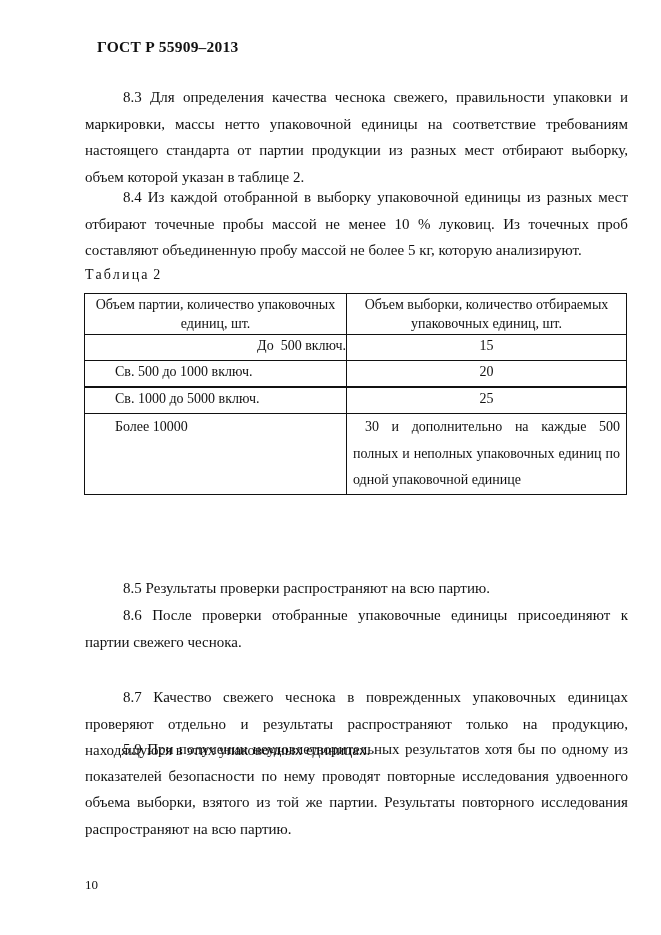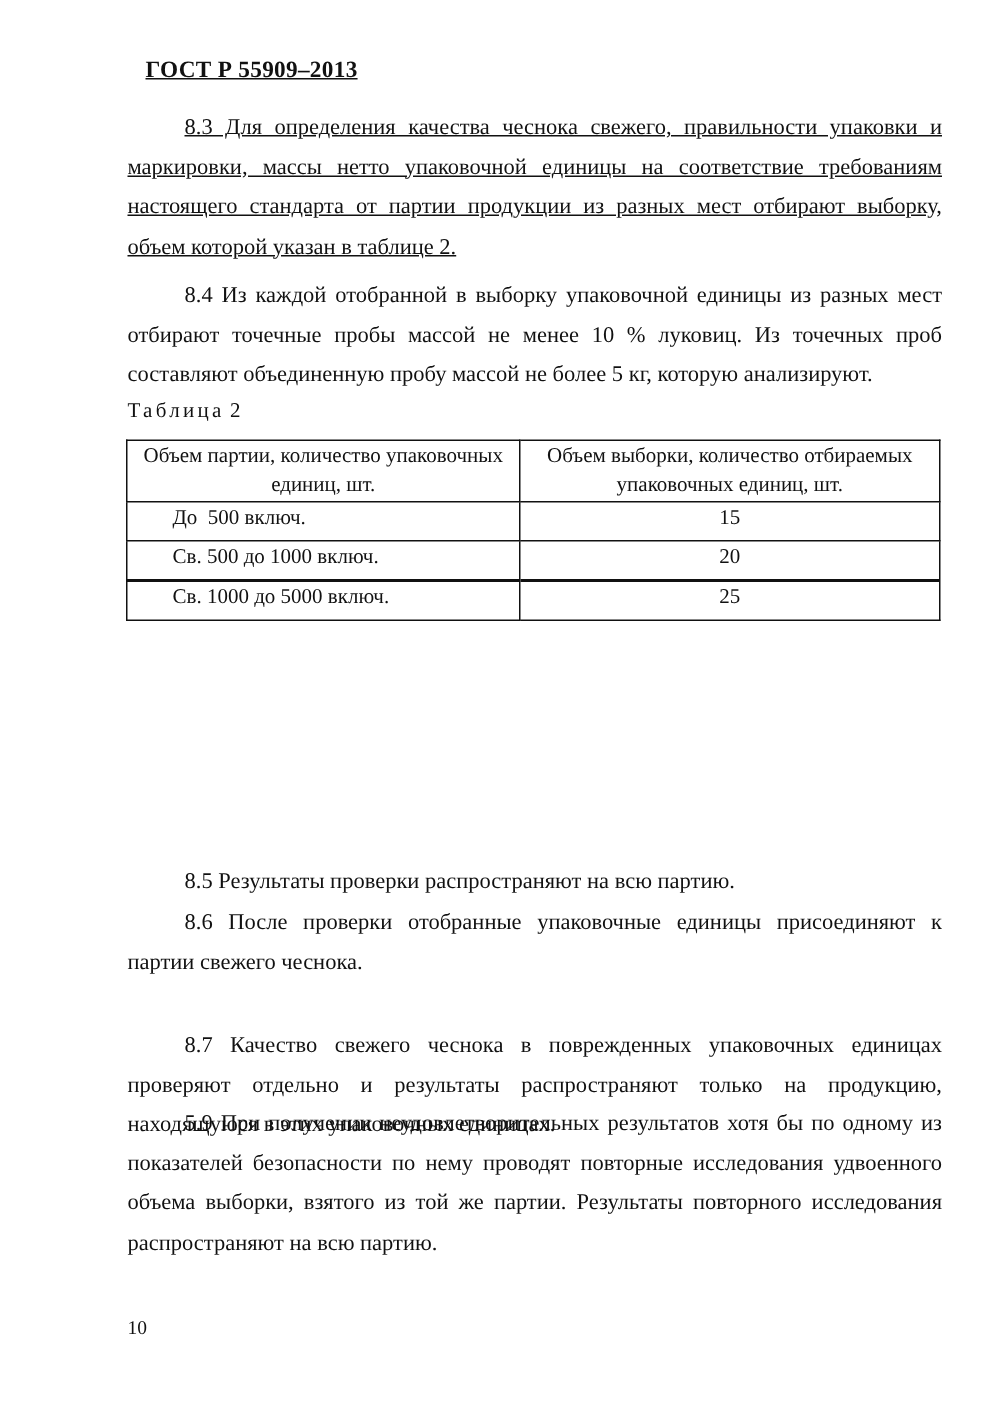--- a/index.html
+++ b/index.html
@@ -3,21 +3,21 @@
 <meta charset="utf-8">
 <style>
   html, body { margin: 0; padding: 0; background: #ffffff; }
   body {
     width: 661px; height: 935px; position: relative; overflow: hidden;
     font-family: "Liberation Serif", "DejaVu Serif", serif;
     color: #111111;
   }
   .header {
     position: absolute; left: 97px; top: 38px;
-    font-weight: bold; font-size: 15.5px; letter-spacing: 0.2px; text-decoration: underline;
+    font-weight: bold; font-size: 15.5px; letter-spacing: 0.2px;
   }
   .para {
     position: absolute; left: 85px; width: 543px;
     font-size: 15px; line-height: 26.5px;
     text-align: justify; text-align-last: left;
   }
   .para .indent { display: inline-block; width: 38px; }
   .tbl-caption {
     position: absolute; left: 85px; top: 267px; font-size: 14px;
   }
@@ -43,50 +43,54 @@
     padding: 3px 6px 3px 6px;
   }
   table.t tr.note .lbl { letter-spacing: 5.5px; }
   .pagenum { position: absolute; left: 85px; top: 877px; font-size: 13px; }
 </style>
 </head>
 <body>
 
 <div class="header">ГОСТ Р 55909–2013</div>
 
-<div class="para" style="top:72px;text-decoration:underline;">
+<div class="para" style="top:84px;">
   <span class="indent"></span><span>8.3 Для определения качества чеснока свежего, правильности упаковки и маркировки, массы нетто упаковочной единицы на соответствие требованиям настоящего стандарта от партии продукции из разных мест отбирают выборку, объем которой указан в таблице 2.</span>
 </div>
 
 <div class="para" style="top:184px;">
   <span class="indent"></span><span>8.4 Из каждой отобранной в выборку упаковочной единицы из разных мест отбирают точечные пробы массой не менее 10 % луковиц. Из точечных проб составляют объединенную пробу массой не более 5 кг, которую анализируют.</span>
 </div>
 
 <div class="tbl-caption">
   <span class="spaced">Таблица</span>
   <span>2</span>
 </div>
 
 <table class="t">
   <tbody>
       <tr class="hdr">
     <td class="c1">Объем партии, количество упаковочных единиц, шт.</td>
     <td class="c2">Объем выборки, количество отбираемых упаковочных единиц, шт.</td>
   </tr>
   <tr class="row">
-    <td class="c1" style="white-space:pre;">До  500 включ.</td>
+    <td class="c1" style="white-space:pre;text-align:right;">До  500 включ.</td>
     <td class="c2">15</td>
   </tr>
   <tr class="row">
     <td class="c1">Св. 500 до 1000 включ.</td>
     <td class="c2">20</td>
   </tr>
   <tr class="row thick">
     <td class="c1">Св. 1000 до 5000 включ.</td>
     <td class="c2">25</td>
+  </tr>
+  <tr class="row last">
+    <td class="c1">Более 10000</td>
+    <td class="c2"><span class="first">30 и дополнительно на каждые 500 полных и неполных упаковочных единиц по одной упаковочной единице</span></td>
   </tr>
 </tbody>
   </table>
 
 <div class="para" style="top:575px;">
   <span class="indent"></span><span>8.5 Результаты проверки распространяют на всю партию.</span>
 </div>
 
 <div class="para" style="top:602px;">
   <span class="indent"></span><span>8.6 После проверки отобранные упаковочные единицы присоединяют к партии свежего чеснока.</span>

